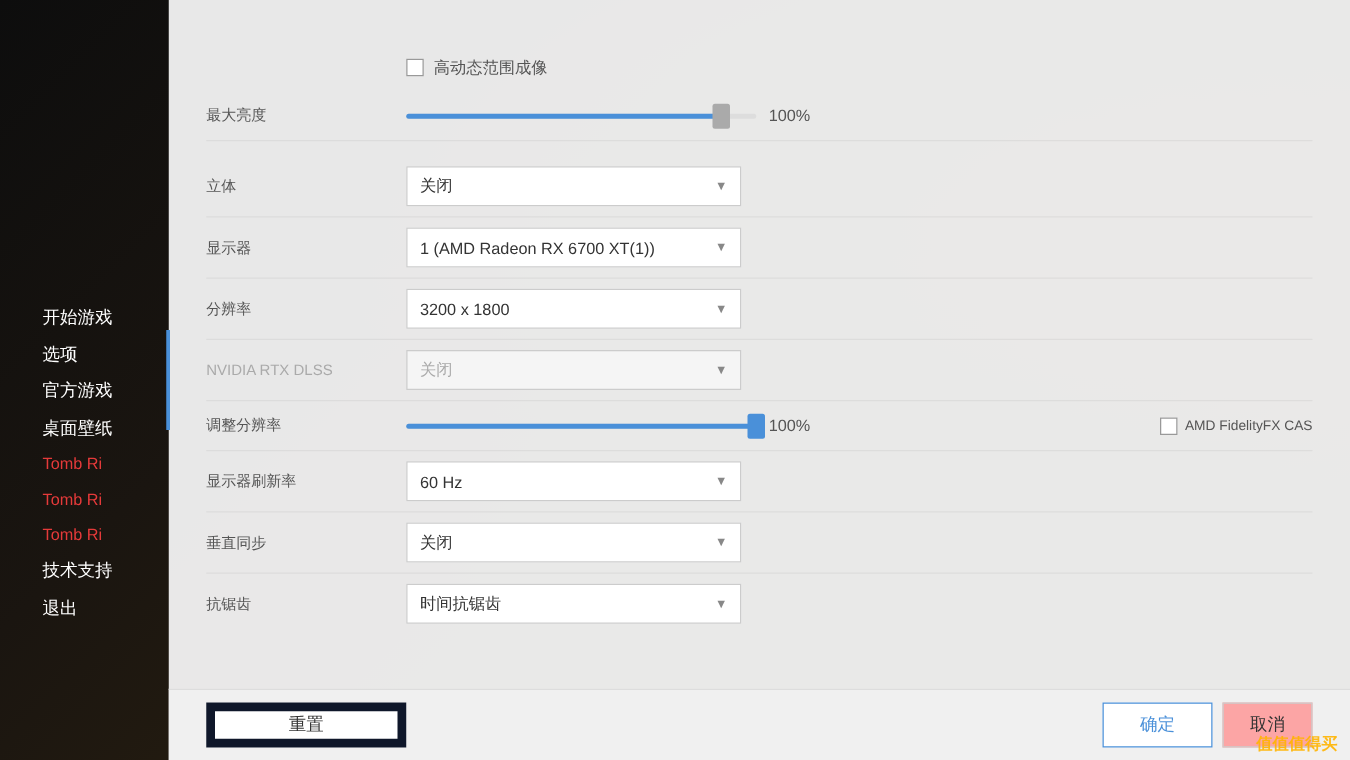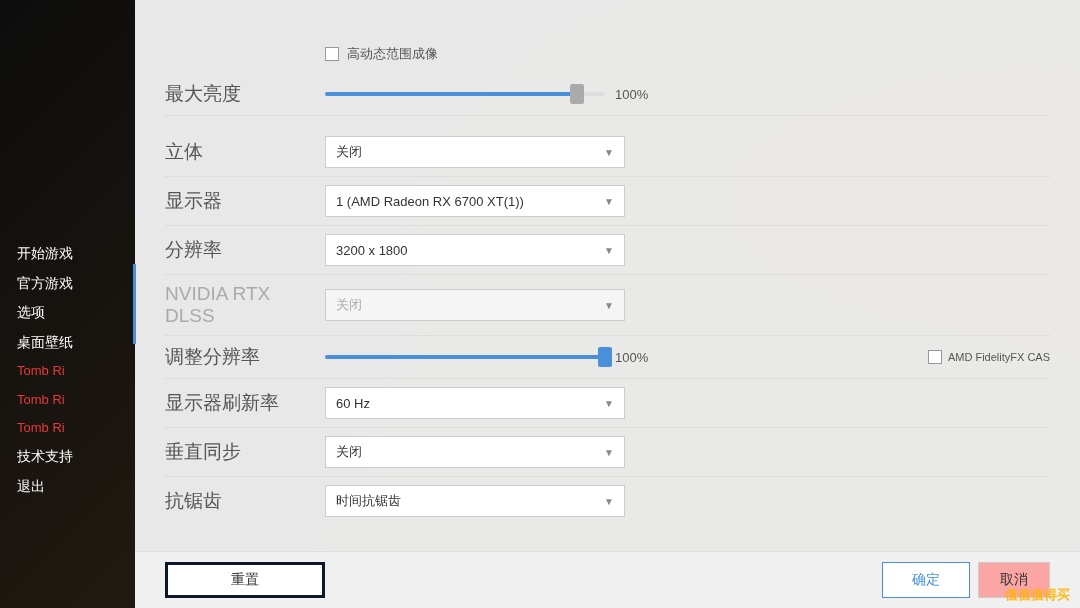--- a/index.html
+++ b/index.html
@@ -28,21 +28,21 @@
         radial-gradient(ellipse at 75% 70%, rgba(40,70,20,0.4) 0%, transparent 40%);
     }
 
     
     .sidebar {
       position: absolute;
       left: 0;
       top: 0;
       width: 140px;
       height: 100%;
-      padding: 240px 10px 20px 15px;
+      padding: 240px 10px 20px 32px;
       display: flex;
       flex-direction: column;
       gap: 2px;
     }
 
     .sidebar-item {
       font-size: 14px;
       color: #ccc;
       padding: 4px 2px;
       cursor: pointer;
@@ -93,21 +93,21 @@
       padding: 8px 0;
       min-height: 40px;
       border-bottom: 1px solid rgba(0,0,0,0.05);
     }
     .setting-row:last-child {
       border-bottom: none;
     }
 
     .setting-label {
       width: 160px;
-      font-size: 19px;
+      font-size: 12px;
       color: #555;
       flex-shrink: 0;
     }
     .setting-label.disabled {
       color: #aaa;
     }
 
     .setting-control {
       flex: 1;
       display: flex;
@@ -130,21 +130,21 @@
       background: white;
       flex-shrink: 0;
     }
     .checkbox-label {
       font-size: 13px;
       color: #555;
     }
 
     
     .select-box {
-      width: 300px;
+      width: 268px;
       height: 32px;
       border: 1px solid #ccc;
       background: white;
       padding: 0 10px;
       font-size: 13px;
       color: #333;
       display: flex;
       align-items: center;
       justify-content: space-between;
       cursor: pointer;
@@ -221,21 +221,21 @@
       display: flex;
       align-items: center;
       padding: 10px 30px;
       border-top: 1px solid #ddd;
       background: rgba(240,240,240,0.97);
     }
     .btn-reset {
       width: 160px;
       height: 36px;
       background: white;
-      border: 3px solid #0f172a;
+      border: 7px solid #0f172a;
       font-size: 14px;
       color: #333;
       cursor: pointer;
       display: flex;
       align-items: center;
       justify-content: center;
     }
     .btn-spacer { flex: 1; }
     .btn-confirm {
       width: 88px;
@@ -283,24 +283,24 @@
 </head>
 <body>
 
 <div class="bg"></div>
 
 <div class="sidebar">
   <div class="sidebar-item white">
     <span>开始游戏</span>
   </div>
   <div class="sidebar-item white">
+    <span>选项</span>
+  </div>
+  <div class="sidebar-item white">
     <span>官方游戏</span>
-  </div>
-  <div class="sidebar-item white">
-    <span>选项</span>
   </div>
   <div class="sidebar-item white">
     <span>桌面壁纸</span>
   </div>
   <div class="sidebar-item red">
     <span>Tomb Ri</span>
   </div>
   <div class="sidebar-item red">
     <span>Tomb Ri</span>
   </div>

